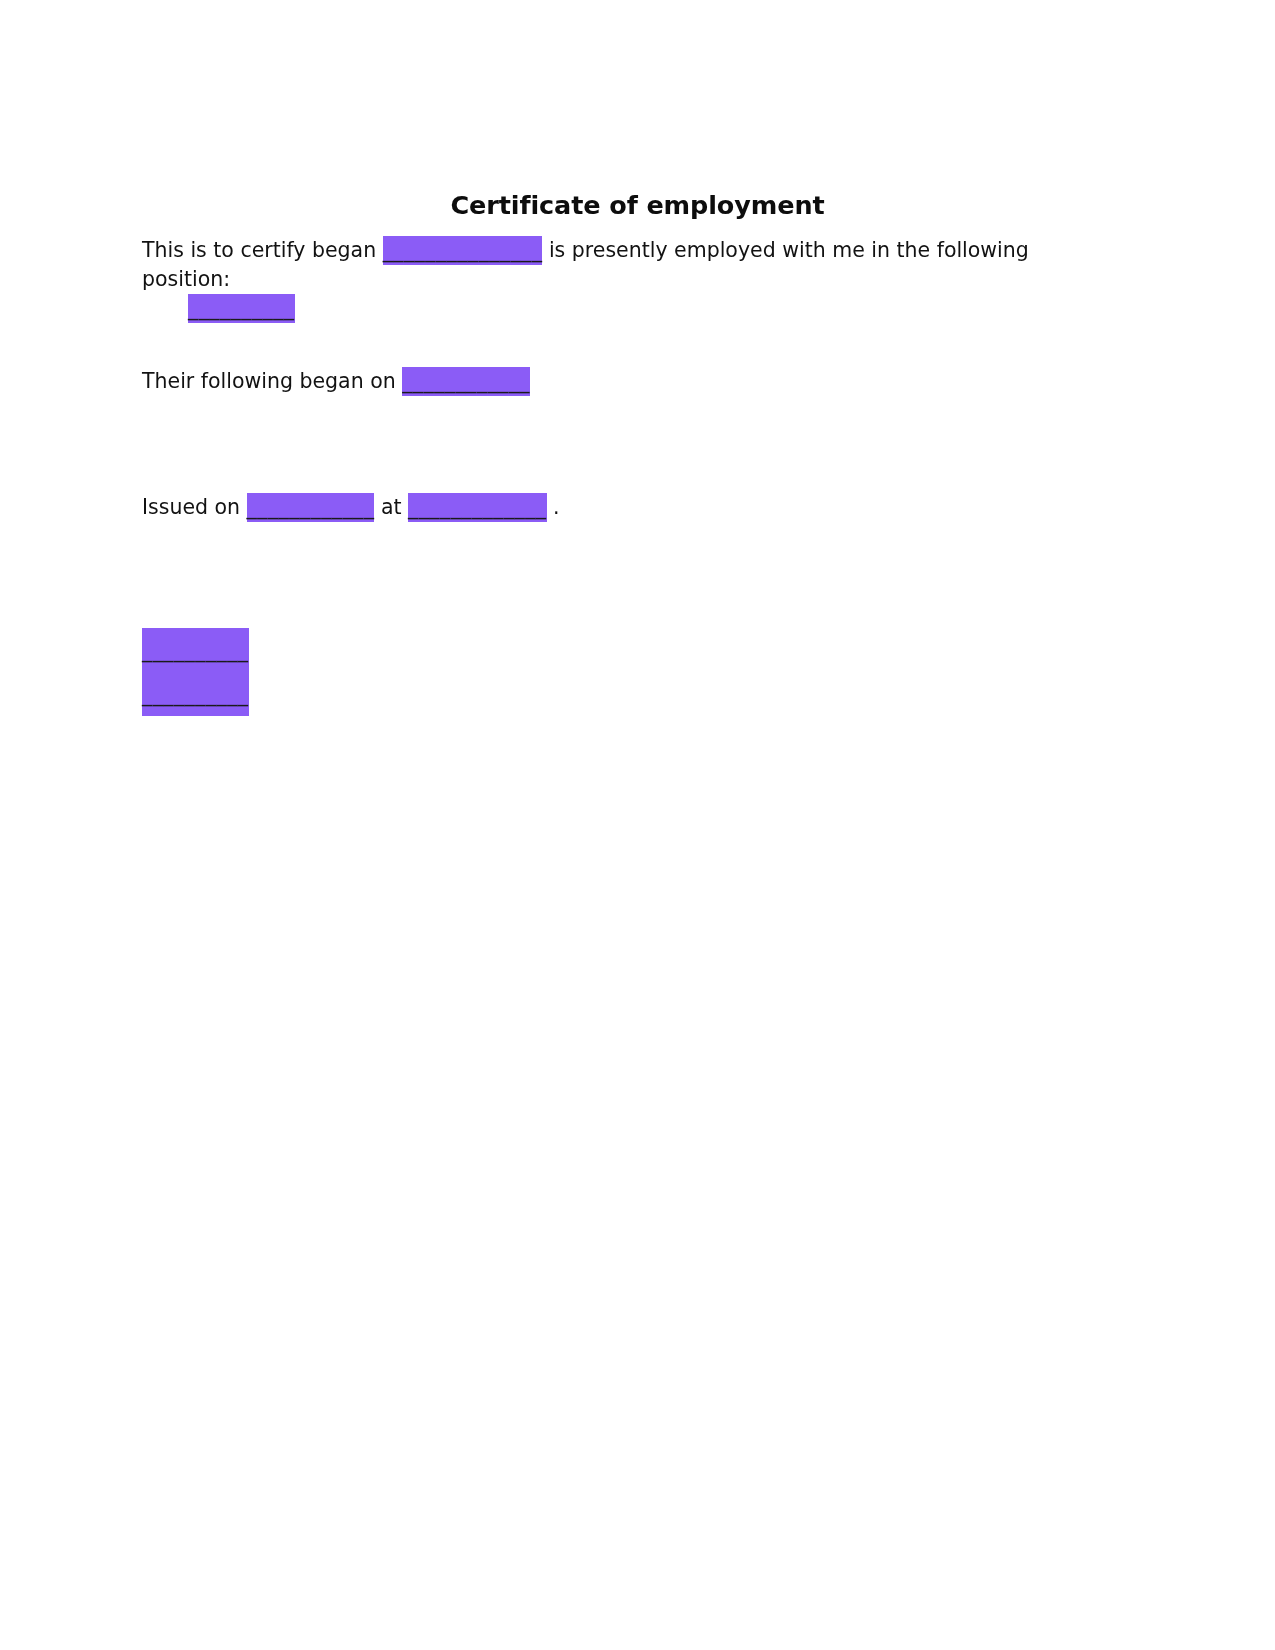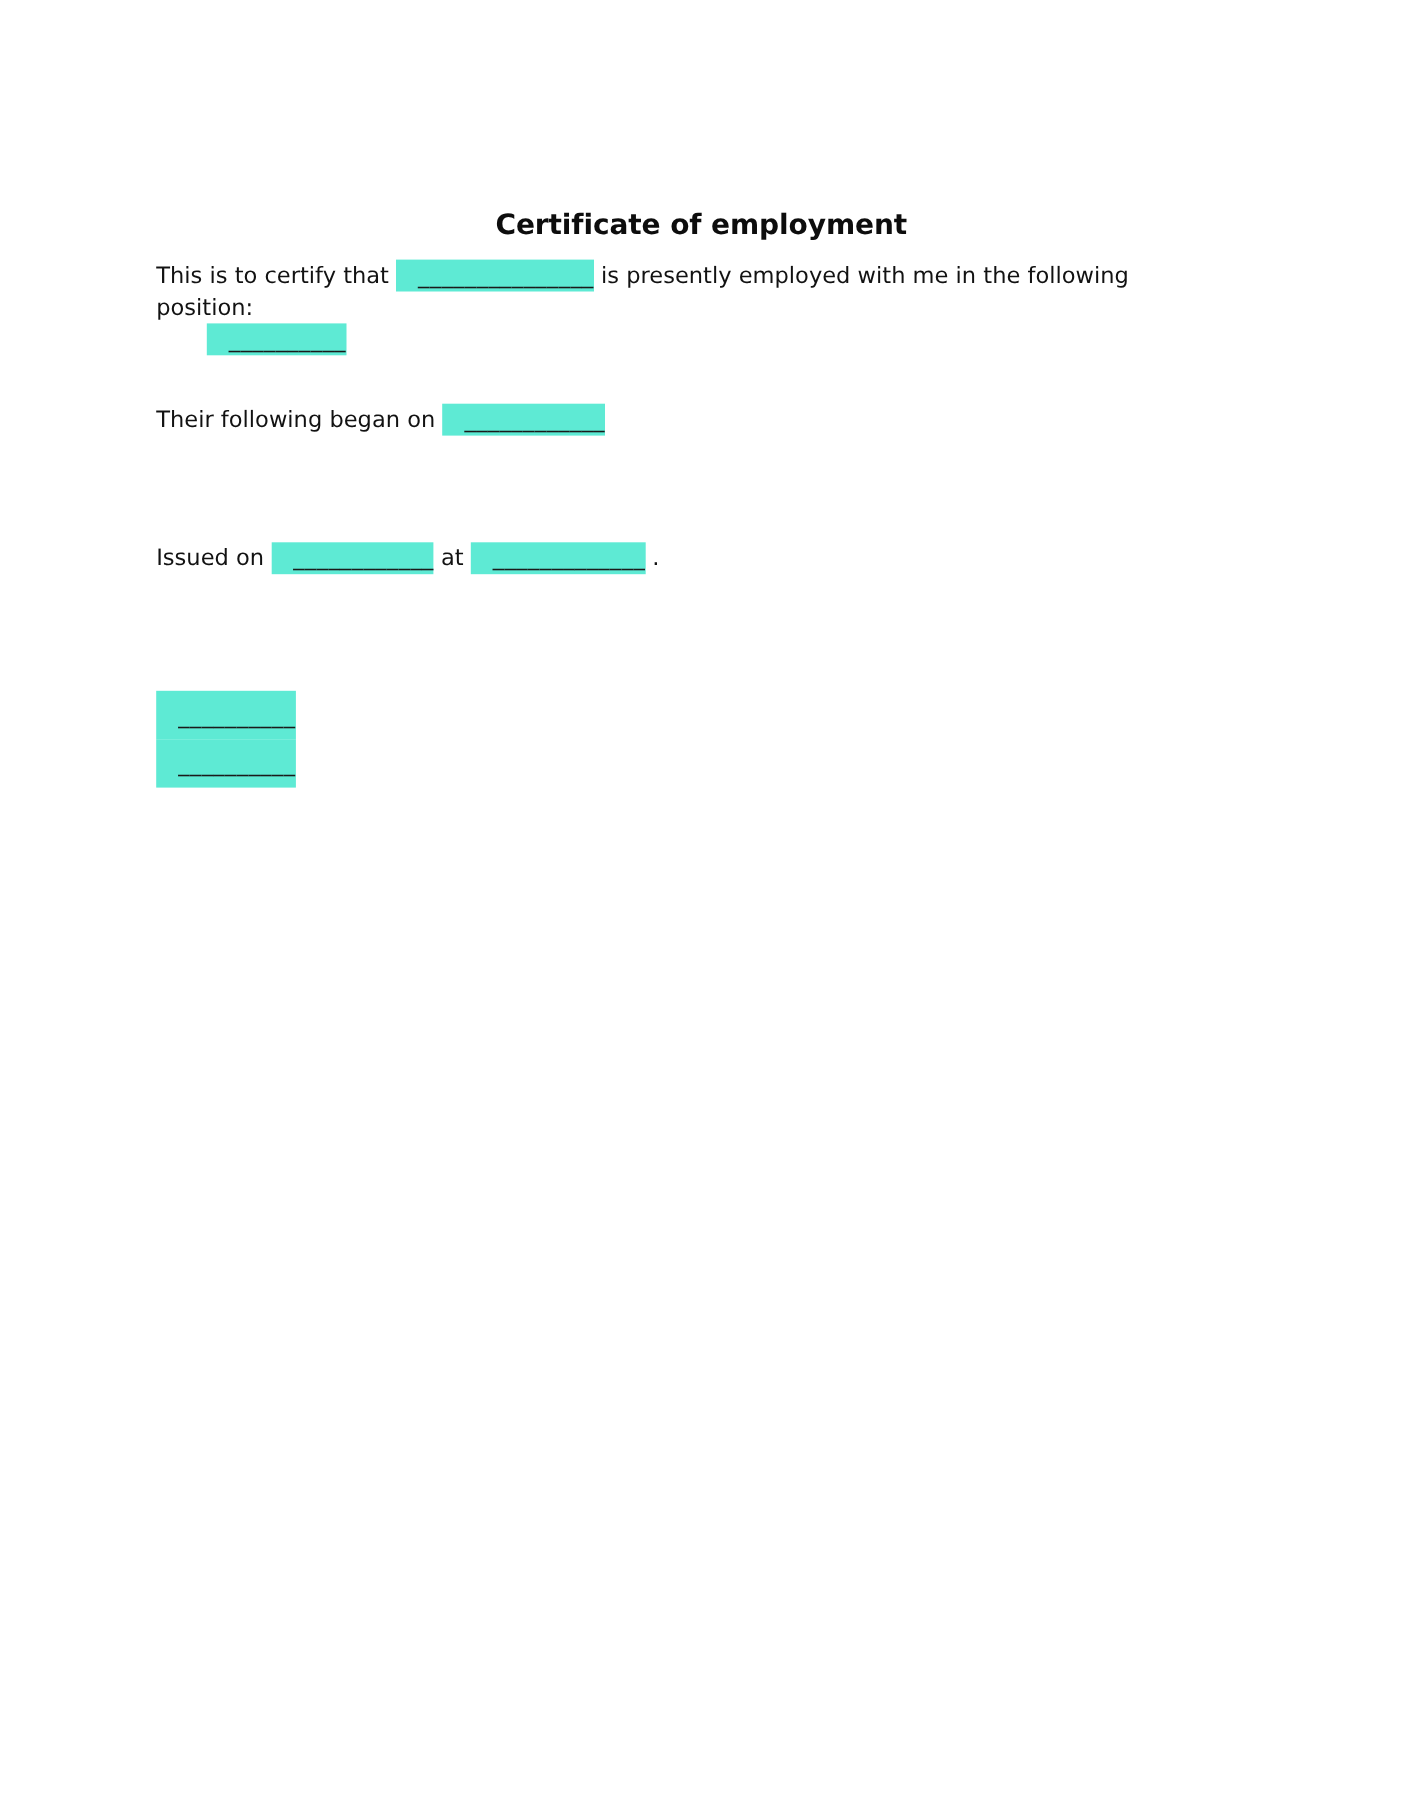--- a/index.html
+++ b/index.html
@@ -55,27 +55,26 @@
     padding: 0;
   }
 
   .spacer-sm { height: 44px; }
   .spacer-md { height: 45px; }
   .spacer-lg { height: 52px; }
 
   
   .blank {
     display: inline-block;
-    background: #5eead4;
+    background: #8b5cf6;
     color: #1a1a1a;
     white-space: pre;
     text-decoration: none;
     vertical-align: baseline;
     letter-spacing: 0.4px;
-    padding-left: 20px;
   }
 
   .indent-line {
     padding-left: 46px;
   }
 
   
   .sig-block {
     position: absolute;
     left: 142px;
@@ -92,21 +91,21 @@
 </style>
 </head>
 <body>
 
 <div class="page">
 
   <div class="doc-title">Certificate of employment</div>
 
   <div class="body-block">
 
-    <p class="para"><span>This is to certify that </span><span class="blank">_______________</span><span> is presently employed with me in the following position:</span></p>
+    <p class="para"><span>This is to certify began </span><span class="blank">_______________</span><span> is presently employed with me in the following position:</span></p>
 
     <p class="para indent-line"><span class="blank">__________</span></p>
 
     <div class="spacer-sm"></div>
 
     <p class="para"><span>Their following began on </span><span class="blank">____________</span></p>
 
     <div class="spacer-md"></div>
 
 

